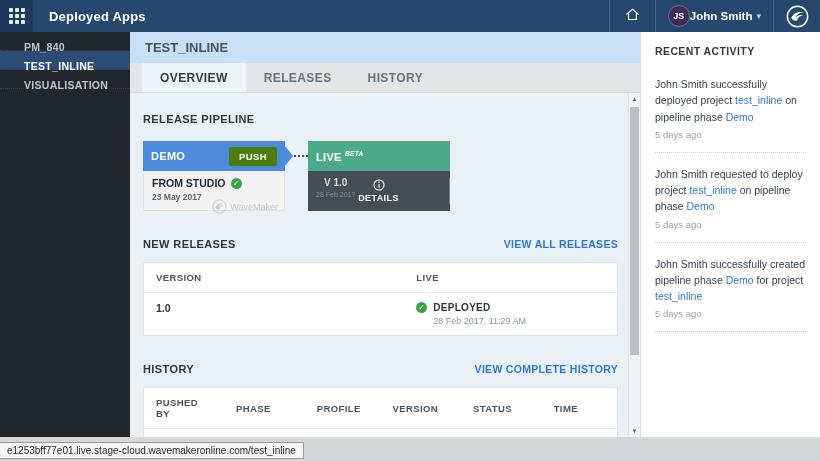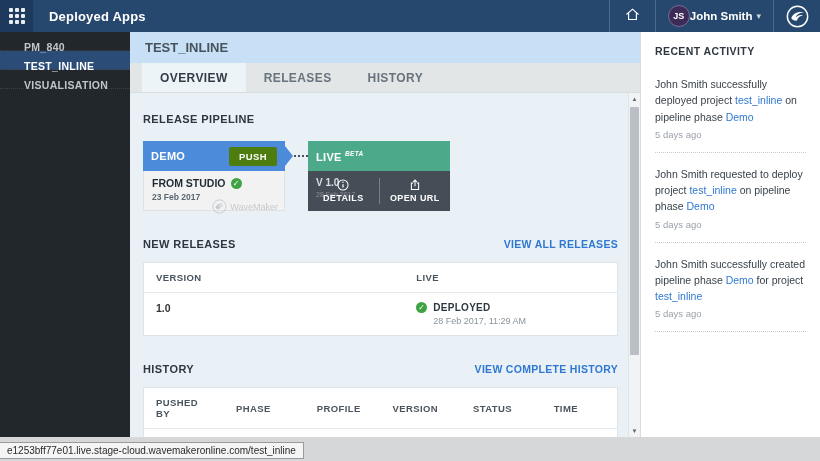--- a/index.html
+++ b/index.html
@@ -49,21 +49,21 @@
   .push-btn { background:#4d7c0f; color:#fff; border:none; border-radius:2px; font-size:9.5px; font-weight:bold; padding:4px 10px; letter-spacing:.4px; cursor:pointer; font-family:inherit; }
   .demo-arrow { position:absolute; right:-8px; top:5px; width:0; height:0; border-top:10px solid transparent; border-bottom:10px solid transparent; border-left:8px solid #4c8bd9; }
   .connector { width:23px; border-top:2px dotted #46515c; margin-top:14px; }
   .demo-body { height:40px; background:#f2f2f2; border:1px solid #e0e0e0; border-top:none; padding:6px 8px; position:relative; }
   .from-studio { font-size:10.5px; font-weight:bold; color:#1f2a33; display:flex; align-items:center; gap:5px; }
   .check-badge { width:11px; height:11px; border-radius:50%; background:#3fa344; color:#fff; font-size:8px; line-height:11px; text-align:center; display:inline-block; }
   .demo-date { font-size:8.5px; font-weight:bold; color:#5a6770; margin-top:3px; }
   .watermark { position:absolute; right:6px; top:28px; display:flex; align-items:center; gap:3px; opacity:.75; }
   .watermark span { font-size:9px; color:#b6bcc1; }
   .live-body { height:40px; background:#454e57; display:flex; position:relative; }
-  .ghost-version { position:absolute; left:8px; top:6px; z-index:0; }
+  .ghost-version { position:absolute; left:8px; top:6px; z-index:0;text-align:center; }
   .ghost-version .v { font-size:10px; font-weight:bold; color:rgba(255,255,255,.8); }
   .ghost-version .d { font-size:7px; color:rgba(255,255,255,.35); margin-top:3px; }
   .live-btn { flex:1; display:flex; flex-direction:column; align-items:center; justify-content:center; gap:2px; color:#fff; cursor:pointer; z-index:1; }
   .live-btn .lbl { font-size:9px; font-weight:bold; letter-spacing:.4px; }
   .live-divider { width:1px; background:rgba(255,255,255,.28); margin:7px 0; }
 
   
   .card-table { width:100%; background:#fff; border:1px solid #dfe3e6; border-collapse:collapse; table-layout:fixed; }
   .card-table th { text-align:left; font-size:9.5px; font-weight:bold; color:#4a545e; letter-spacing:.4px; padding:9px 12px; border-bottom:1px solid #e4e8ea; }
   .card-table td { font-size:10.5px; color:#333; padding:9px 12px; vertical-align:top; }
@@ -158,21 +158,21 @@
         <div class="pcard-header demo-header">
           <span class="phase-name">DEMO</span>
           <button class="push-btn">PUSH</button>
           <span class="demo-arrow"></span>
         </div>
         <div class="demo-body">
           <div class="from-studio">
             <span>FROM STUDIO</span>
             <span class="check-badge">✓</span>
           </div>
-          <div class="demo-date">23 Feb 2017</div>
+          <div class="demo-date">23 May 2017</div>
           <div class="watermark">
             <svg width="15" height="15" viewBox="0 0 24 24">
                 <circle cx="12" cy="12" r="10.6" fill="none" stroke="#b6bcc1" stroke-width="1.5"></circle>
                 <path d="M5.5 13.5 C7.5 8 14 5.8 19 8.2 C14.5 7.8 11 9.6 10 13 C12.6 10.4 15.8 9.8 18 11 C14.4 11.6 12.2 13 11.5 16.2 C9.3 16.8 6.8 15.6 5.5 13.5 Z" fill="#b6bcc1"></path>
               </svg>
             <span>WaveMaker</span>
           </div>
         </div>
       </div>
 
@@ -189,27 +189,20 @@
           </div>
           <div class="live-btn">
             <svg width="12" height="12" viewBox="0 0 14 14">
                 <circle cx="7" cy="7" r="5.9" fill="none" stroke="#ffffff" stroke-width="1.2"></circle>
                 <rect x="6.3" y="6" width="1.4" height="4" fill="#ffffff"></rect>
                 <rect x="6.3" y="3.1" width="1.4" height="1.5" fill="#ffffff"></rect>
               </svg>
             <span class="lbl">DETAILS</span>
           </div>
           <div class="live-divider"></div>
-          <div class="live-btn">
-            <svg width="12" height="12" viewBox="0 0 14 14">
-                <path d="M4.5 4.8 H2.8 V12.2 H11.2 V4.8 H9.5" fill="none" stroke="#ffffff" stroke-width="1.2"></path>
-                <path d="M7 8.6 V1.4 M4.7 3.6 L7 1.2 L9.3 3.6" fill="none" stroke="#ffffff" stroke-width="1.2"></path>
-              </svg>
-            <span class="lbl">OPEN URL</span>
-          </div>
         </div>
       </div>
     </div>
 
     <div class="sec-row mt-releases">
       <span class="sec-heading">NEW RELEASES</span>
       <a class="link">VIEW ALL RELEASES</a>
     </div>
     <table class="card-table mt-table">
       <colgroup>

